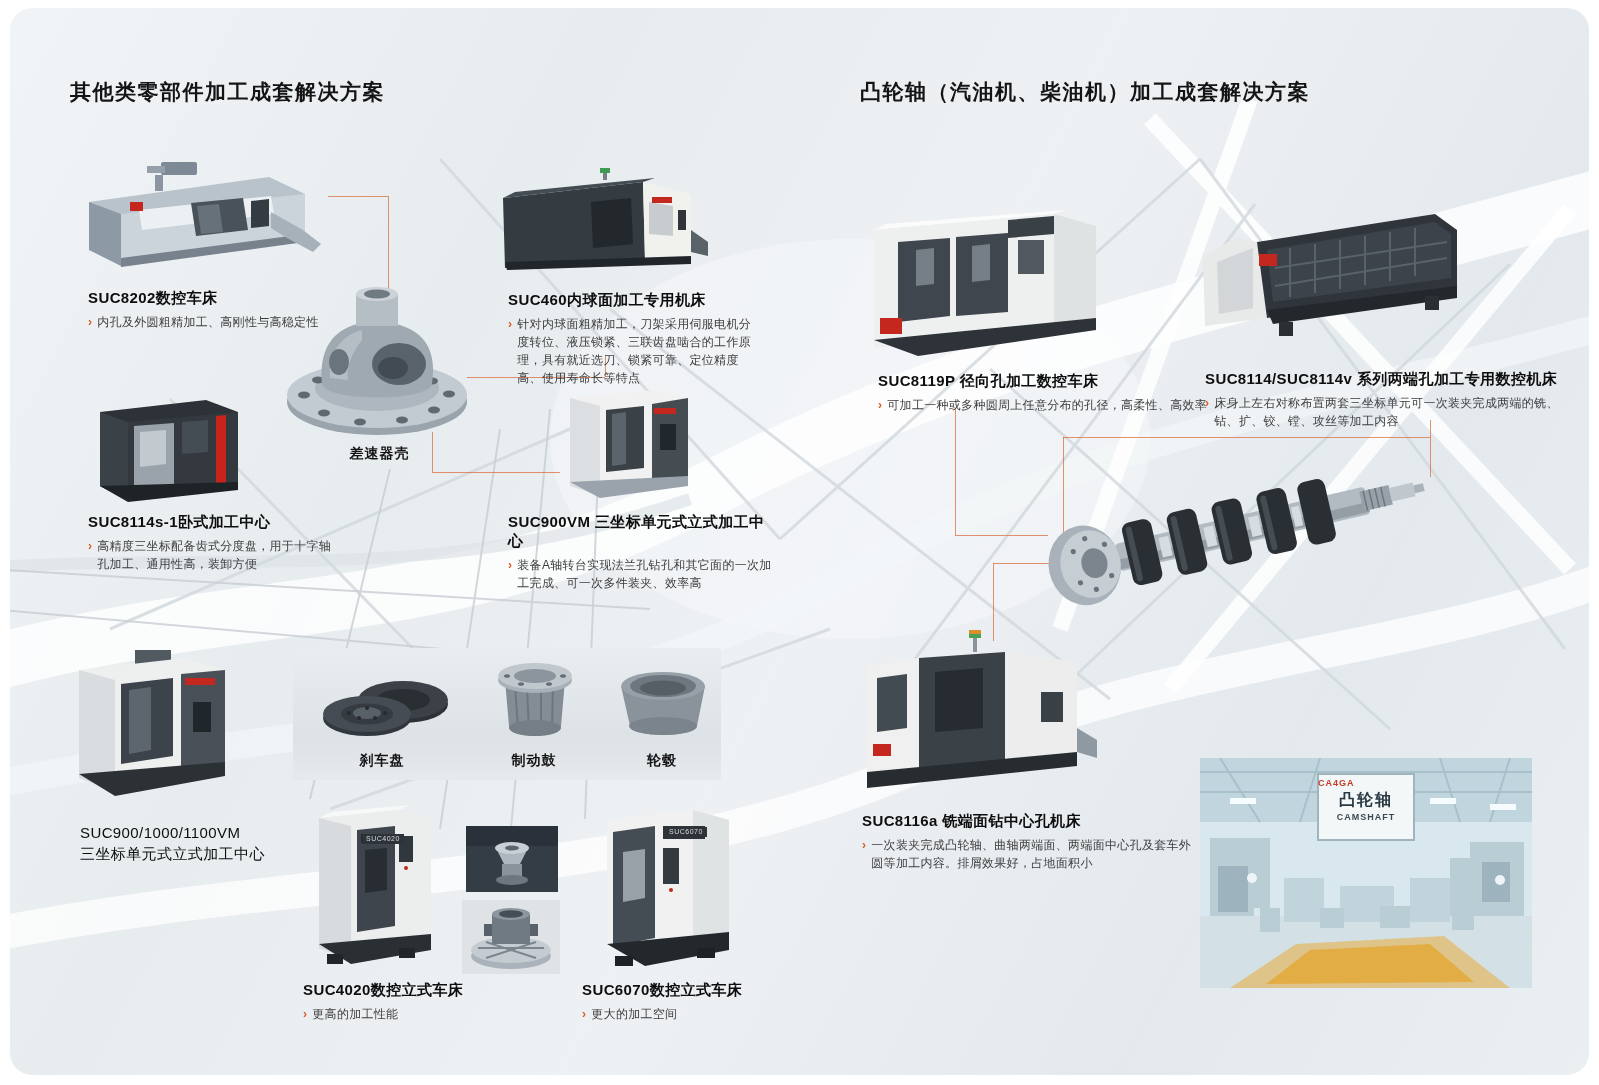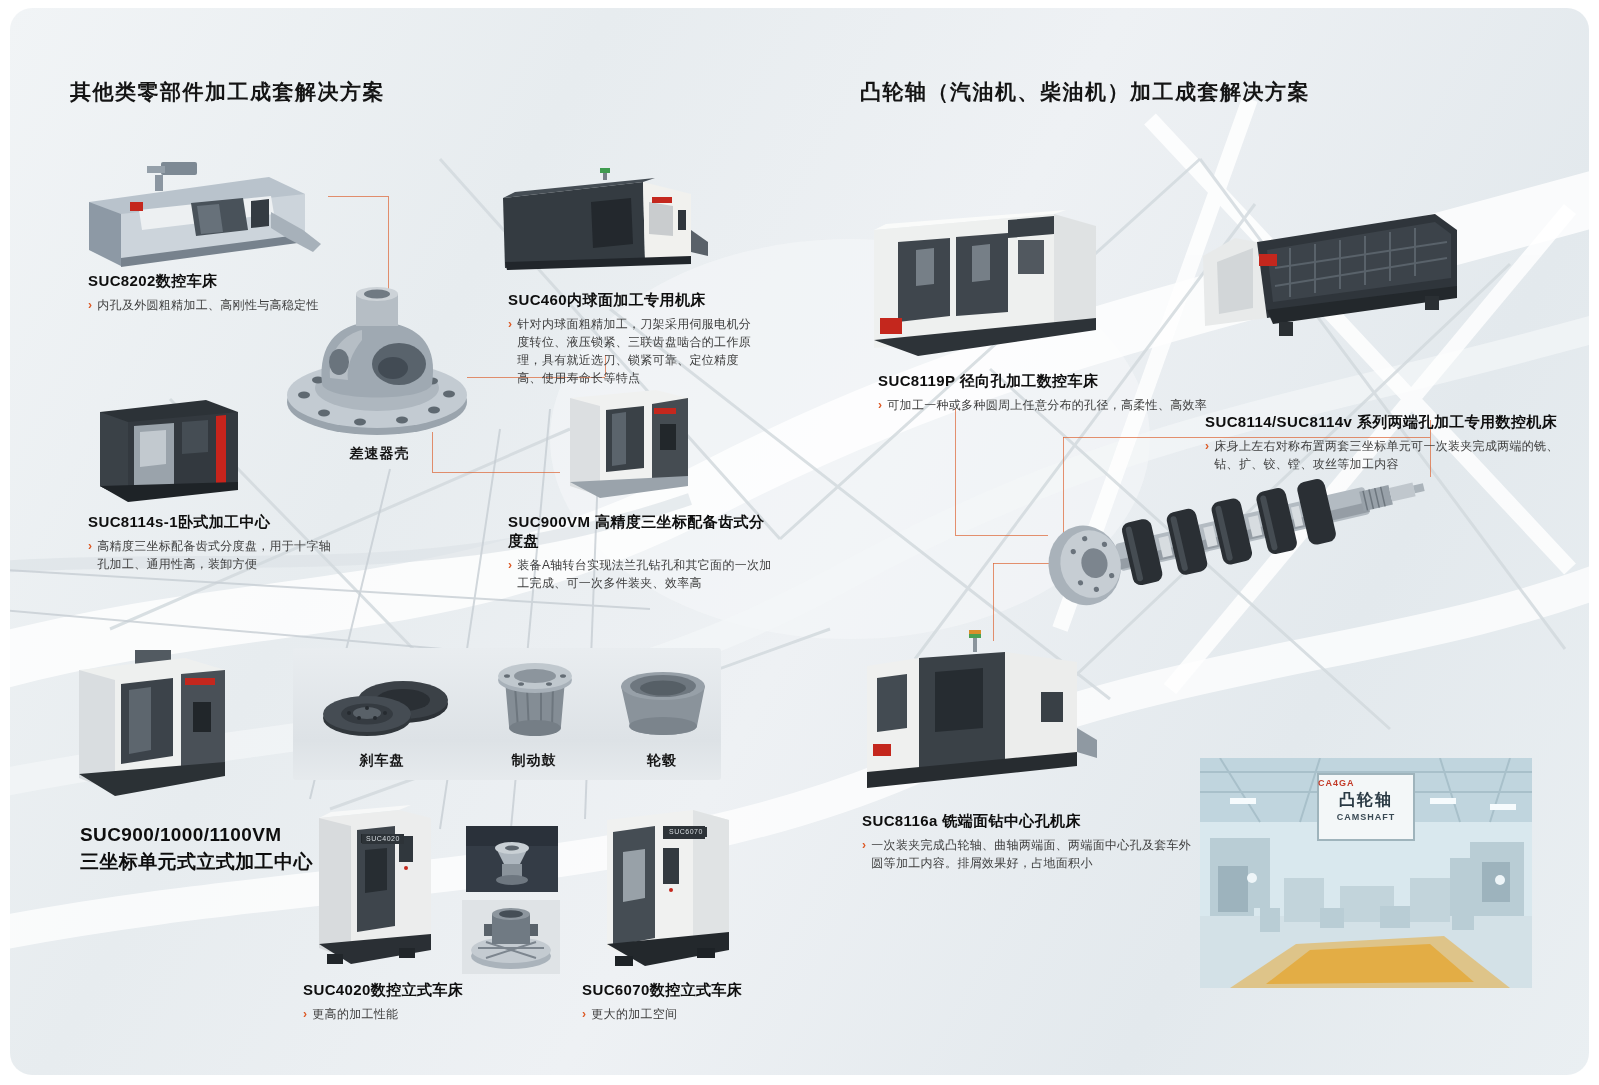--- a/index.html
+++ b/index.html
@@ -12,21 +12,21 @@
   .abs { position:absolute; }
   .section-title { font-size:21px; font-weight:bold; color:#141414; letter-spacing:1.5px; }
   .item-name { font-size:15px; font-weight:bold; color:#0e0e0e; letter-spacing:.4px; margin-bottom:5px; }
   .item-desc { display:flex; font-size:12px; color:#3d3d3d; line-height:1.5; letter-spacing:.3px; }
   .marker { color:#dd5a26; font-weight:bold; margin-right:5px; font-size:12px; line-height:1.5; }
   .connector { position:absolute; opacity:.7; }
   .connector.h { border-top:1px solid #dd6433; }
   .connector.v { border-left:1px solid #dd6433; }
   .part-label { font-size:14px; font-weight:bold; color:#141414; text-align:center; letter-spacing:1px; }
   .caption { font-size:18px; font-weight:bold; color:#141414; text-align:center; letter-spacing:2px; }
-  .family-name { font-size:19px; font-weight:bold; color:#0e0e0e; line-height:1.4; letter-spacing:.4px; }
+  .family-name { font-size:15px; font-weight:normal; color:#0e0e0e; line-height:1.4; letter-spacing:.4px; }
   .badge-chip { position:absolute; background:#2d3338; color:#d6dce0; font-size:7px; letter-spacing:.5px;
                 padding:1px 4px; line-height:1.2; }
   .sign-l1 { font-size:9px; color:#c23a28; font-weight:bold; letter-spacing:1px; text-align:left; }
   .sign-l2 { font-size:16px; color:#2a3a44; font-weight:bold; letter-spacing:2px; text-align:center; }
   .sign-l3 { font-size:9px; color:#3a4a54; font-weight:bold; letter-spacing:1px; text-align:center; }
   figure { line-height:0; }
 </style>
 </head>
 <body>
 
@@ -92,21 +92,21 @@
       <polygon points="46,64 230,44 230,90 46,116" fill="#ccd4db"></polygon>
       <polygon points="64,60 196,46 199,64 67,80" fill="#edf0f2"></polygon>
       <polygon points="116,53 168,48 173,80 121,86" fill="#49525a"></polygon>
       <polygon points="122,56 144,54 148,82 126,84" fill="#67717a"></polygon>
       <polygon points="176,51 194,49 194,76 176,78" fill="#343b42"></polygon>
       <rect x="55" y="52" width="13" height="9" fill="#c4271d"></rect>
       <polygon points="46,108 230,84 230,92 46,117" fill="#77828d"></polygon>
       <polygon points="196,62 228,80 246,94 238,102 212,88 196,78" fill="#a7b1ba"></polygon>
     </svg>
   </figure>
-  <div class="abs" style="left:78px; top:264px; width:320px;">
+  <div class="abs" style="left:78px; top:281px; width:320px;">
     <div class="item-name">SUC8202数控车床</div>
     <div class="item-desc">
         <span class="marker">›</span>
         <span>内孔及外圆粗精加工、高刚性与高稳定性</span>
       </div>
   </div>
 
   <figure class="abs" style="left:485px; top:160px;">
     <svg width="215" height="110" viewBox="0 0 215 110">
       <rect x="108" y="2" width="4" height="10" fill="#767f87"></rect>
@@ -183,21 +183,21 @@
       <polygon points="10,18 40,26 40,116 10,106" fill="#dcdfe1"></polygon>
       <polygon points="46,30 84,26 84,88 46,92" fill="#3a4147"></polygon>
       <polygon points="52,34 66,32 66,84 52,86" fill="#5b646c"></polygon>
       <polygon points="92,24 128,18 128,104 92,110" fill="#454c52"></polygon>
       <rect x="100" y="44" width="16" height="26" fill="#22272b"></rect>
       <rect x="94" y="28" width="22" height="6" fill="#c4271d"></rect>
       <polygon points="10,102 128,96 128,106 40,118" fill="#9aa3ab"></polygon>
     </svg>
   </figure>
   <div class="abs" style="left:498px; top:505px; width:268px;">
-    <div class="item-name">SUC900VM 高精度三坐标配备齿式分度盘</div>
+    <div class="item-name">SUC900VM 三坐标单元式立式加工中心</div>
     <div class="item-desc">
         <span class="marker">›</span>
         <span>装备A轴转台实现法兰孔钻孔和其它面的一次加工完成、可一次多件装夹、效率高</span>
       </div>
   </div>
 
   <figure class="abs" style="left:848px; top:188px;">
     <svg width="255" height="172" viewBox="0 0 255 172">
       <polygon points="16,34 28,28 208,14 196,18" fill="#fafbfa"></polygon>
       <polygon points="16,34 196,18 196,134 16,152" fill="#eef0ef"></polygon>
@@ -229,21 +229,21 @@
       <g stroke="#59626a" stroke-width="2" fill="none">
         <path d="M95 52 L95 101 M120 48 L120 97 M145 44 L145 93 M170 40 L170 89 M195 36 L195 85 M220 32 L220 80"></path>
         <path d="M80 72 L252 46 M80 90 L252 62"></path>
       </g>
       <rect x="64" y="58" width="18" height="12" fill="#c4271d"></rect>
       <polygon points="72,114 262,90 262,102 78,128" fill="#23282c"></polygon>
       <rect x="84" y="126" width="14" height="14" fill="#2a2f33"></rect>
       <rect x="230" y="100" width="14" height="14" fill="#2a2f33"></rect>
     </svg>
   </figure>
-  <div class="abs" style="left:1195px; top:362px; width:368px;margin-top:43px;">
+  <div class="abs" style="left:1195px; top:362px; width:368px;">
     <div class="item-name">SUC8114/SUC8114v 系列两端孔加工专用数控机床</div>
     <div class="item-desc">
         <span class="marker">›</span>
         <span>床身上左右对称布置两套三坐标单元可一次装夹完成两端的铣、钻、扩、铰、镗、攻丝等加工内容</span>
       </div>
   </div>
 
   <figure class="abs" style="left:1015px; top:435px;">
     <svg width="405" height="178" viewBox="0 0 405 178">
       <g transform="rotate(-13 200 90)">

